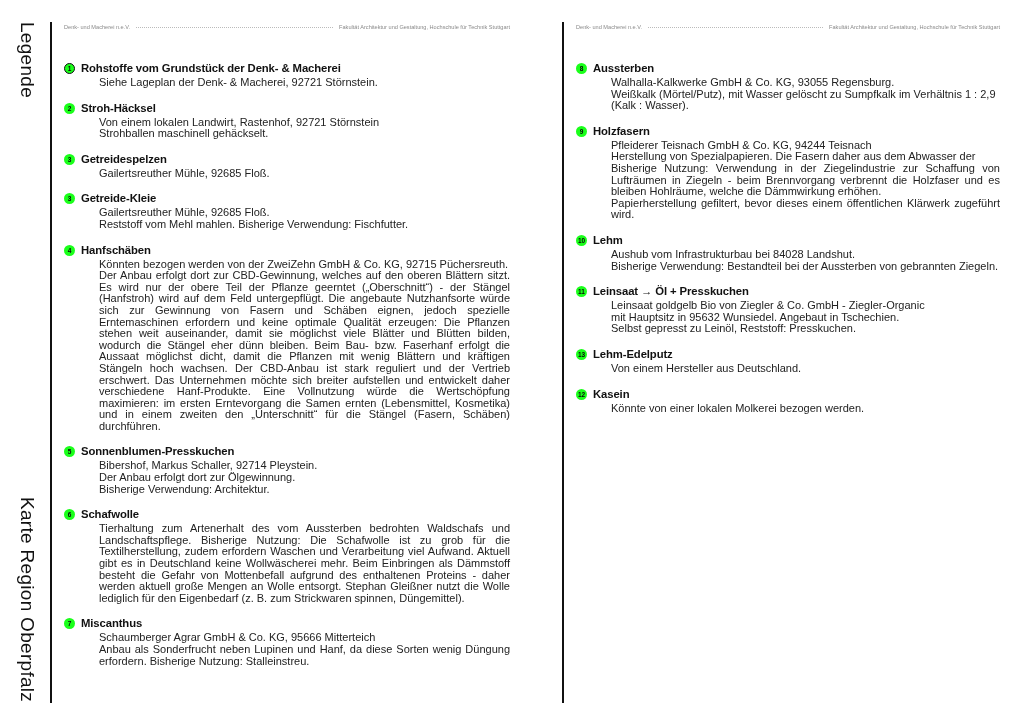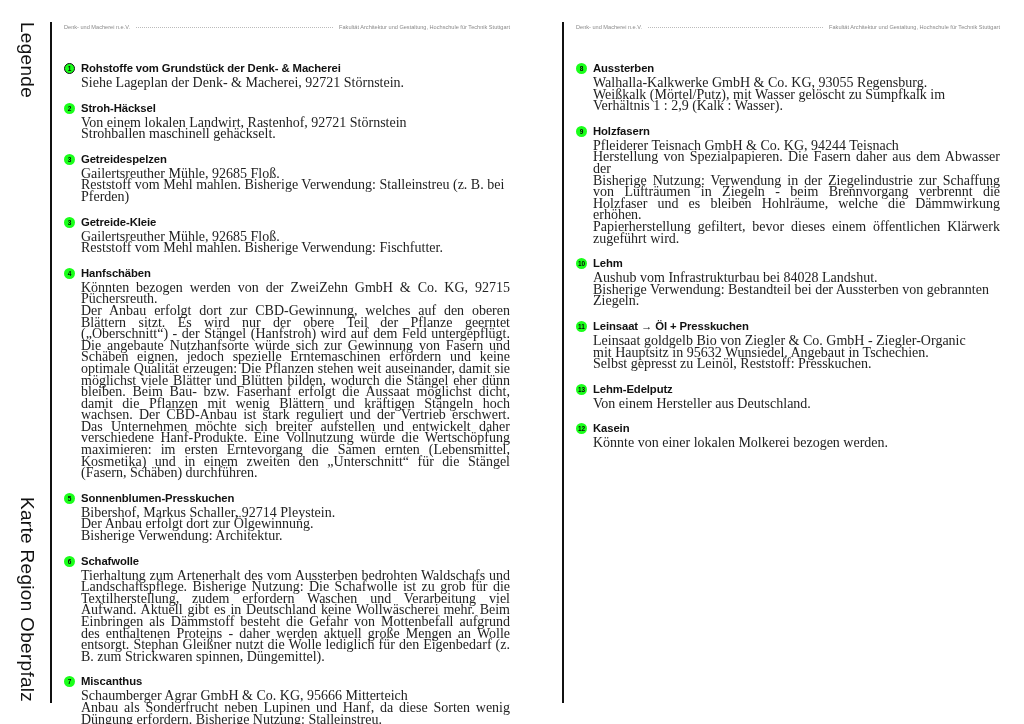--- a/index.html
+++ b/index.html
@@ -31,21 +31,21 @@
   .entry { margin-bottom: 9px; }
   .entry-head { display: flex; align-items: flex-end; height: 16px; }
   .badge {
     width: 11px; height: 11px; border-radius: 50%; background: #1aff1a;
     display: inline-flex; align-items: center; justify-content: center;
     font-size: 6.5px; font-weight: bold; color: #0a0a0a; margin-right: 6px;
     flex: 0 0 auto; box-sizing: border-box;
   }
   .badge.outlined { border: 1px solid #111; }
   .title { font-size: 11.3px; font-weight: bold; color: #111; letter-spacing: -0.1px; }
-  .body { margin-left: 17px; font-size: 14px; line-height: 11.6px; color: #222; margin-top: 3px; font-family: Liberation Serif, serif; }
+  .body { margin-left: 35px; font-size: 11px; line-height: 11.6px; color: #222; margin-top: 3px; }
   .body p { margin: 0; }
   .body.just { text-align: justify; hyphens: manual; }
 </style>
 </head>
 <body>
 
 <div class="side-title" id="side-title-top">Legende</div>
 <div class="side-title" id="side-title-bottom">Karte Region Oberpfalz</div>
 
 <div class="vline" id="vline-left"></div>
@@ -77,21 +77,20 @@
           <p>Strohballen maschinell gehäckselt.</p>
         </div>
       </div>
       <div class="entry">
         <div class="entry-head">
           <span class="badge" style="background: rgb(26, 255, 26);">3</span>
           <span class="title">Getreidespelzen</span>
         </div>
         <div class="body">
           <p>Gailertsreuther Mühle, 92685 Floß.</p>
-          <p>Reststoff vom Mehl mahlen. Bisherige Verwendung: Stalleinstreu (z. B. bei Pferden)</p>
         </div>
       </div>
       <div class="entry">
         <div class="entry-head">
           <span class="badge" style="background: rgb(26, 255, 26);">3</span>
           <span class="title">Getreide-Kleie</span>
         </div>
         <div class="body">
           <p>Gailertsreuther Mühle, 92685 Floß.</p>
           <p>Reststoff vom Mehl mahlen. Bisherige Verwendung: Fischfutter.</p>

